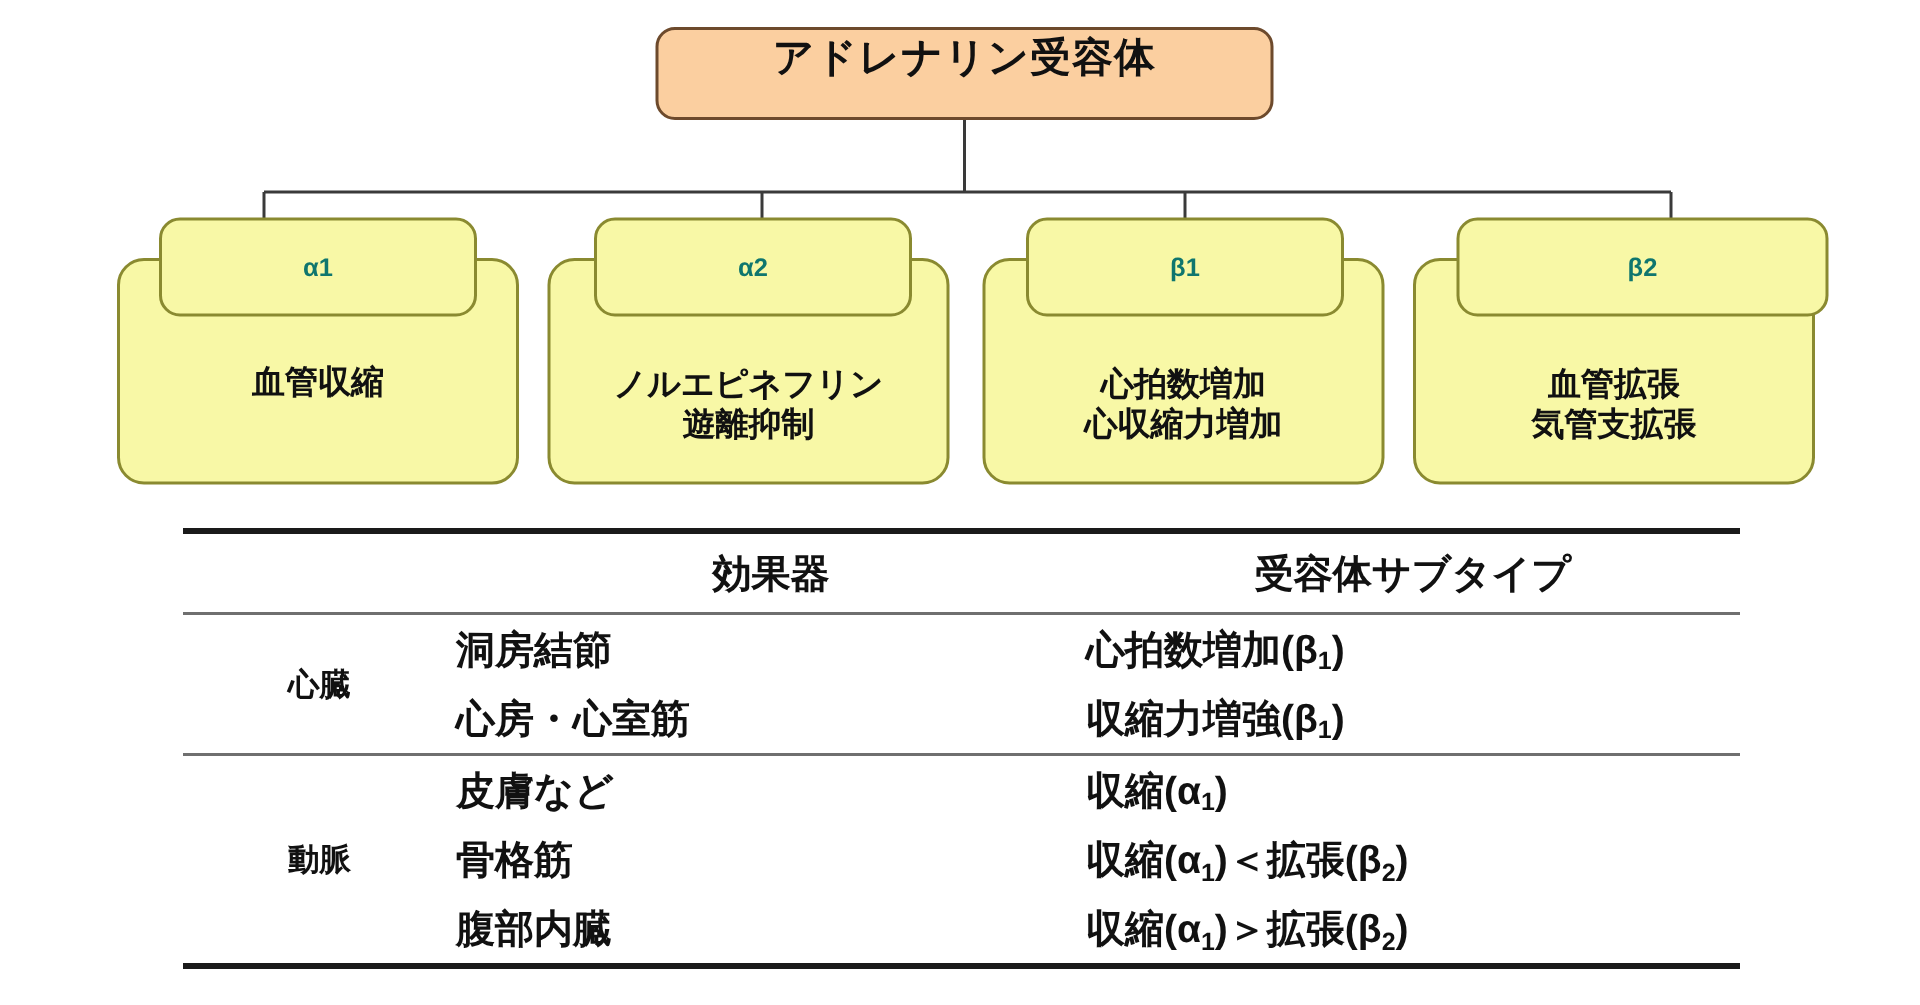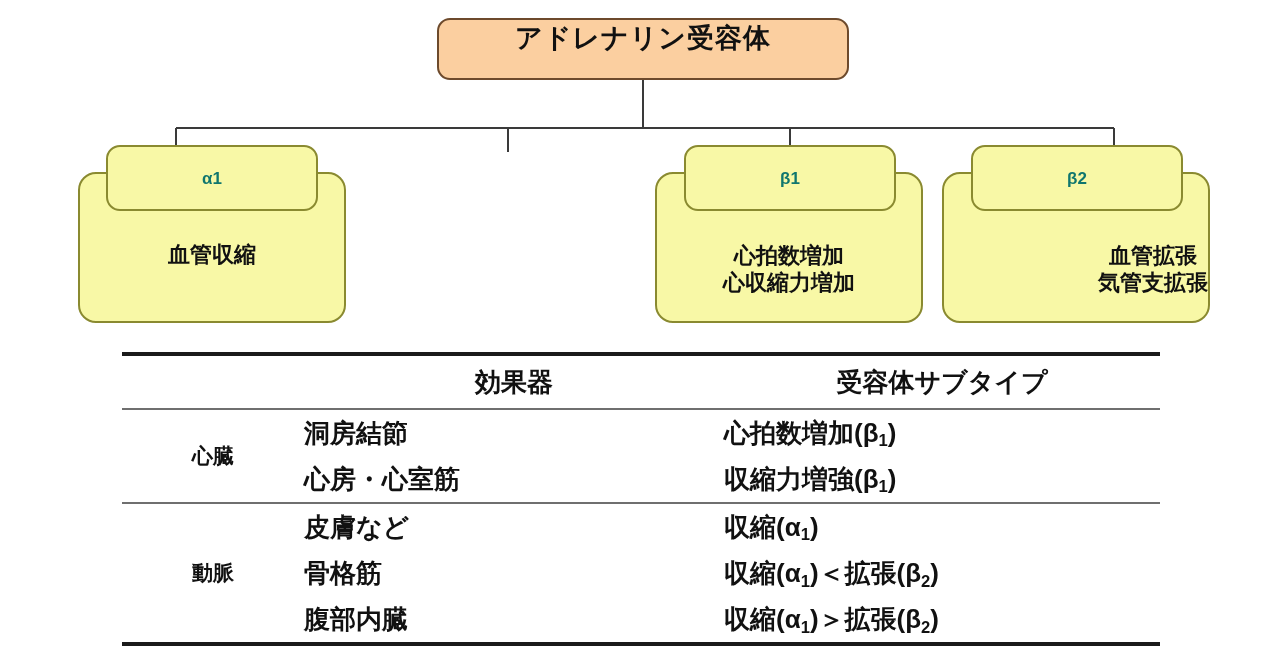--- a/index.html
+++ b/index.html
@@ -178,38 +178,45 @@
   <div class="node" style="left:78px; top:145px; width:268px; height:178px;">
     <div class="node-body" style="height:151px;">
       <div class="node-desc" style="margin-bottom:38px;">血管収縮</div>
     </div>
     <div class="node-head" style="left:28px; width:212px;">
       <span class="node-head-label">α1</span>
     </div>
   </div>
 
   <div class="node" style="left:365px; top:145px; width:268px; height:178px;">
+    <div class="node-body" style="height:151px;">
+      <div class="node-desc" style="margin-bottom:10px;">ノルエピネフリン
+遊離抑制</div>
+    </div>
+    <div class="node-head" style="left:31px; width:212px;">
+      <span class="node-head-label">α2</span>
+    </div>
   </div>
 
   <div class="node" style="left:655px; top:145px; width:268px; height:178px;">
     <div class="node-body" style="height:151px;">
       <div class="node-desc" style="margin-bottom:10px;">心拍数増加
 心収縮力増加</div>
     </div>
     <div class="node-head" style="left:29px; width:212px;">
       <span class="node-head-label">β1</span>
     </div>
   </div>
 
   <div class="node" style="left:942px; top:145px; width:268px; height:178px;">
-    <div class="node-body" style="height:151px;align-items:flex-end;">
+    <div class="node-body" style="height:151px;">
       <div class="node-desc" style="margin-bottom:10px;">血管拡張
 気管支拡張</div>
     </div>
-    <div class="node-head" style="left:29px; width:212px;">
+    <div class="node-head" style="left:29px; width:248px;">
       <span class="node-head-label">β2</span>
     </div>
   </div>
 
   <div id="table-wrap">
     <table class="effector-table">
       <colgroup>
         <col class="col-organ">
         <col class="col-effector">
         <col class="col-subtype">

